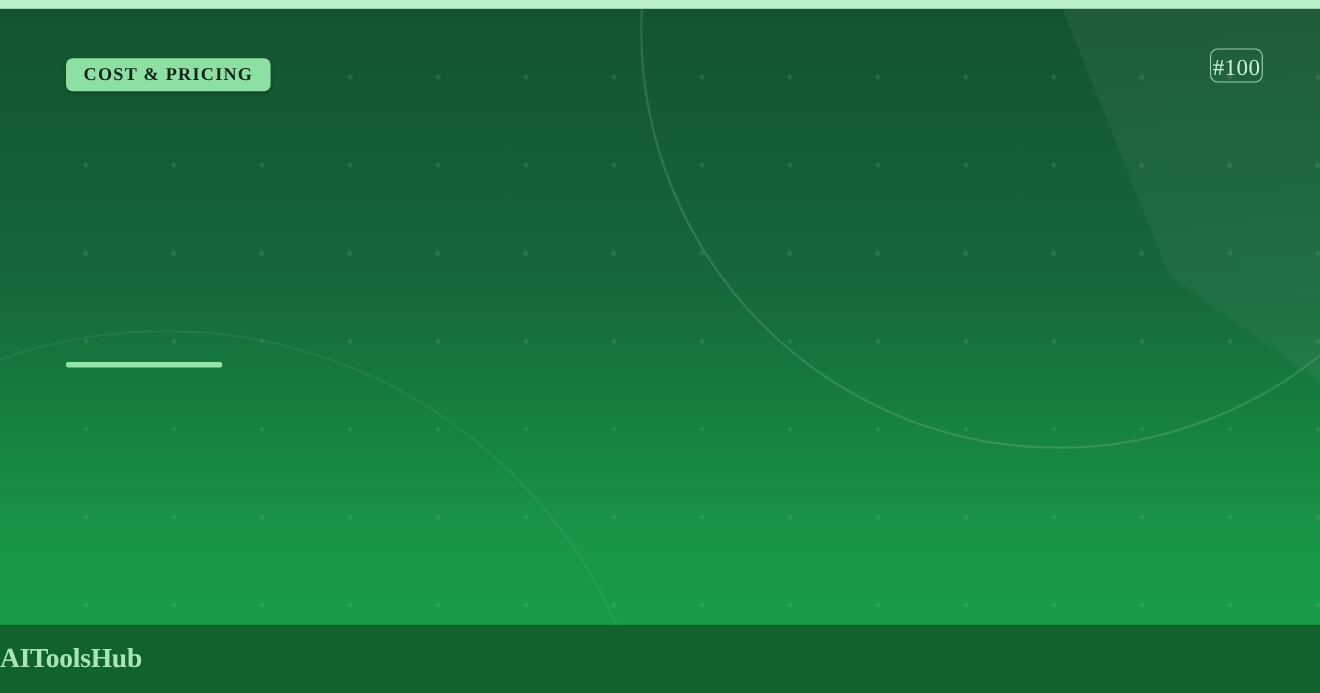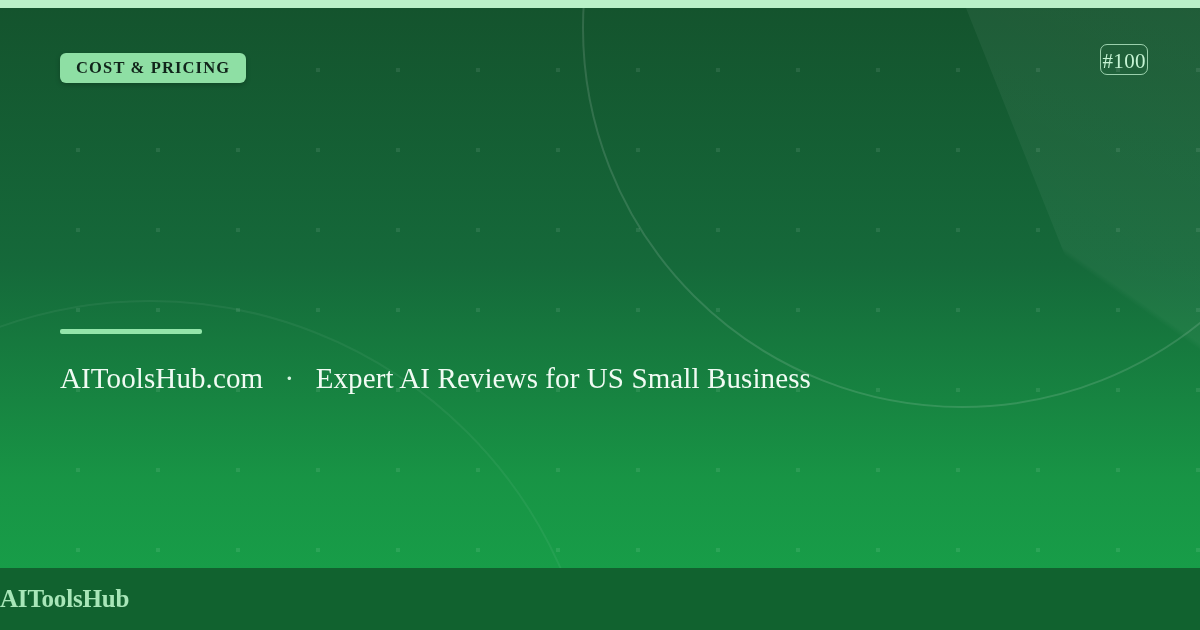--- a/index.html
+++ b/index.html
@@ -199,25 +199,20 @@
     <span class="badge-label">COST &amp; PRICING</span>
   </div>
 
   <div class="number-chip">
     <span class="number-chip-label">#100</span>
   </div>
 
 
   <div class="divider"></div>
 
-  <div class="subtitle">
-    <span>AIToolsHub.com</span>
-    <span class="sep">·</span>
-    <span>Expert AI Reviews for US Small Business</span>
-  </div>
 
   <div class="footer">
     <div class="footer-inner">
       <span class="footer-brand">AIToolsHub</span>
     </div>
   </div>
 
 </div>
 
 </body></html>

